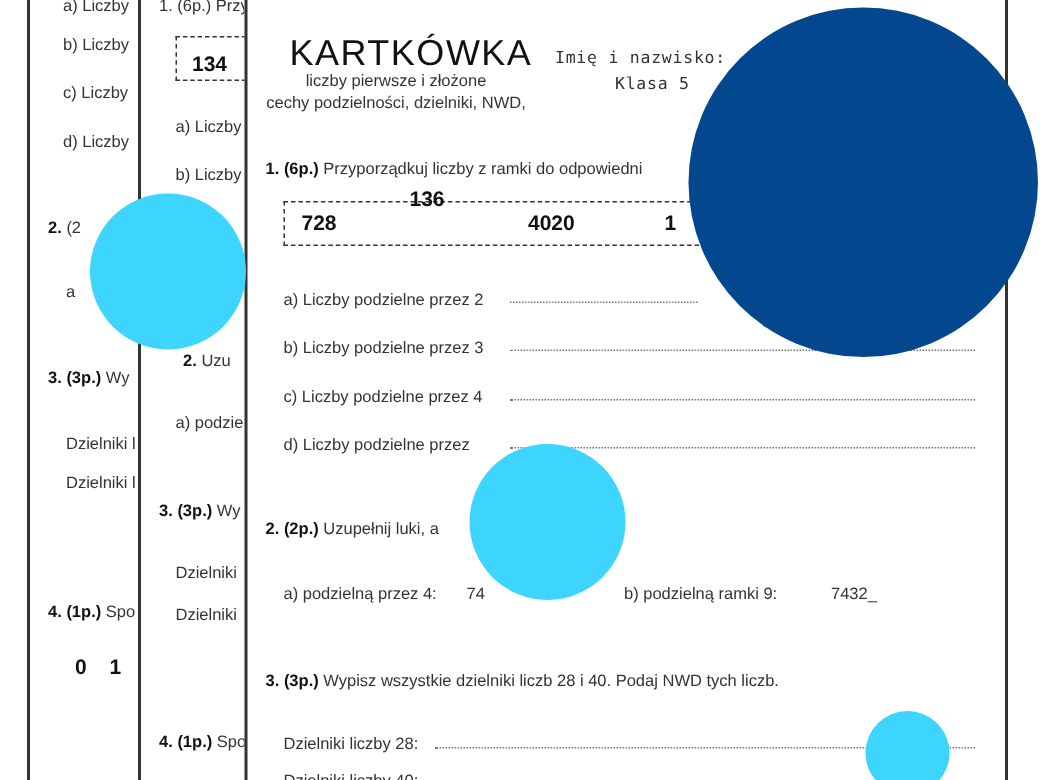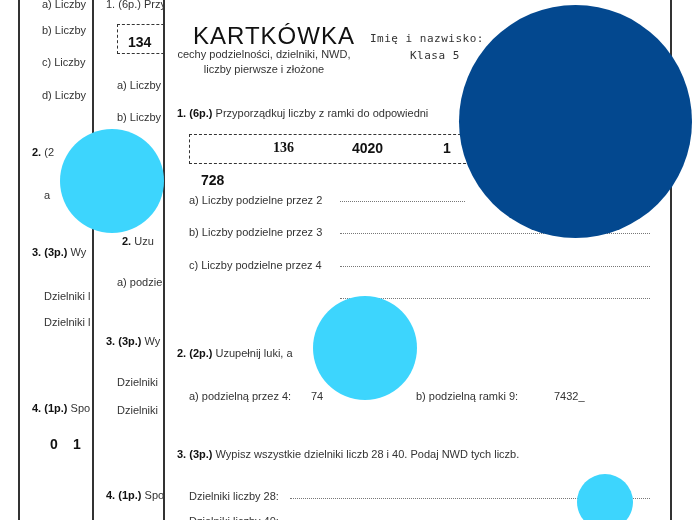--- a/index.html
+++ b/index.html
@@ -48,39 +48,40 @@
   <span class="t" style="left:23px;top:286px;">a) podzie</span>
   <span class="t" style="left:12px;top:345px;"><b>3.</b> <b>(3p.)</b> <span>Wy</span></span>
   <span class="t" style="left:23px;top:386px;">Dzielniki</span>
   <span class="t" style="left:23px;top:414px;">Dzielniki</span>
   <span class="t" style="left:12px;top:499px;"><b>4.</b> <b>(1p.)</b> <span>Spo</span></span>
 </div>
 
 <div class="page front">
   <div class="title" style="left:28px;top:32px;">KARTKÓWKA</div>
   <div class="sub" style="left:4px;top:57px;width:190px;">
+    <div>liczby pierwsze i złożone</div>
     <div>cechy podzielności, dzielniki, NWD,</div>
-    <div>liczby pierwsze i złożone</div>
   </div>
   <div class="meta" style="left:205px;top:42px;">Imię i nazwisko:</div>
   <div class="meta" style="left:205px;top:59px;padding-left:40px;">Klasa 5</div>
 
   <span class="t q" style="left:12px;top:117px;"><b>1.</b> <b>(6p.)</b> <span>Przyporządkuj liczby z ramki do odpowiedni</span></span>
   <div class="numbox" style="left:24px;top:144px;width:300px;height:28px;"></div>
-  <span class="num" style="left:36px;top:150px;margin-top:32px;">728</span>
-  <span class="num" style="left:108px;top:150px;font-family:Liberation Serif, serif;">136</span>
+  <span class="num" style="left:36px;top:150px;">728</span>
+  <span class="num" style="left:108px;top:134px;">136</span>
   <span class="num" style="left:187px;top:150px;">4020</span>
   <span class="num" style="left:278px;top:150px;">1</span>
 
   <span class="t" style="left:24px;top:204px;">a) Liczby podzielne przez 2</span>
   <div class="dots" style="left:175px;top:211px;width:125px;"></div>
   <span class="t" style="left:24px;top:236px;">b) Liczby podzielne przez 3</span>
   <div class="dots" style="left:175px;top:243px;width:310px;"></div>
   <span class="t" style="left:24px;top:269px;">c) Liczby podzielne przez 4</span>
   <div class="dots" style="left:175px;top:276px;width:310px;"></div>
+  <span class="t" style="left:24px;top:301px;">d) Liczby podzielne przez </span>
   <div class="dots" style="left:175px;top:308px;width:310px;"></div>
 
   <span class="t q" style="left:12px;top:357px;"><b>2.</b> <b>(2p.)</b> <span>Uzupełnij luki, a</span></span>
   <span class="t" style="left:24px;top:400px;text-align:right;">a) podzielną przez 4:</span>
   <span class="t" style="left:146px;top:400px;">74</span>
   <span class="t" style="left:251px;top:400px;">b) podzielną ramki 9:</span>
   <span class="t" style="left:374px;top:400px;margin-left:15px;">7432_</span>
 
   <span class="t q" style="left:12px;top:458px;"><b>3.</b> <b>(3p.)</b> <span>Wypisz wszystkie dzielniki liczb 28 i 40. Podaj NWD tych liczb.</span></span>
   <span class="t" style="left:24px;top:500px;">Dzielniki liczby 28:</span>

